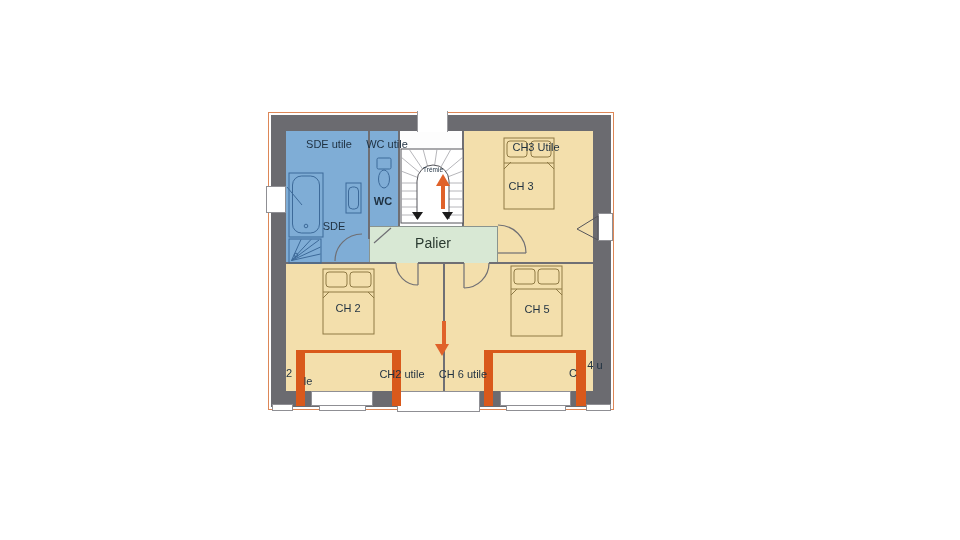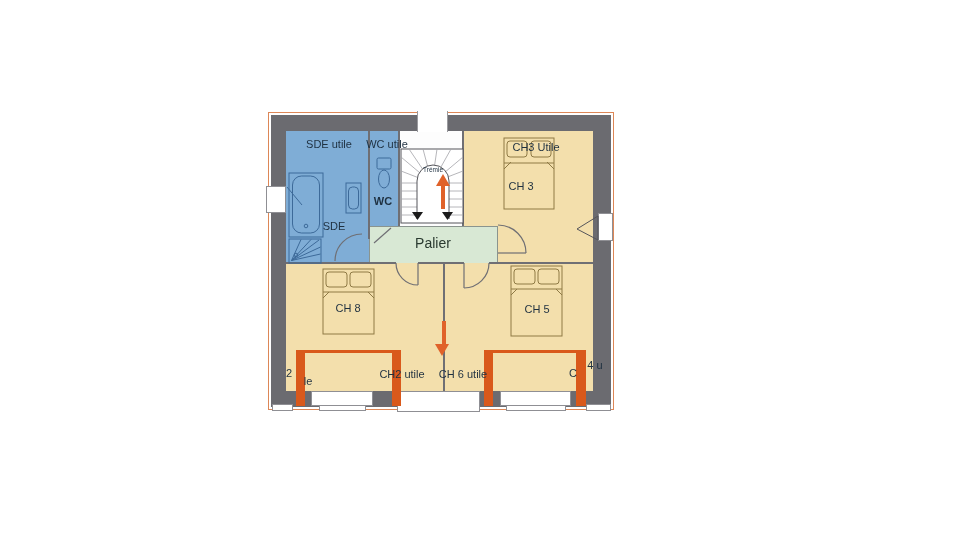--- a/index.html
+++ b/index.html
@@ -170,21 +170,21 @@
     </svg>
 
     <span class="lbl" style="left:60px;top:31px;">SDE utile</span>
     <span class="lbl" style="left:118px;top:31px;">WC utile</span>
     <span class="lbl" style="left:65px;top:90px;margin-top:23px;">SDE</span>
     <span class="lbl" style="left:114px;top:88px;font-weight:bold;">WC</span>
     <span class="lbl small" style="left:164px;top:57px;">Trémie</span>
     <span class="lbl" style="left:267px;top:34px;">CH3 Utile</span>
     <span class="lbl" style="left:252px;top:73px;">CH 3</span>
     <span class="lbl big" style="left:164px;top:130px;">Palier</span>
-    <span class="lbl" style="left:79px;top:195px;">CH 8</span>
+    <span class="lbl" style="left:79px;top:195px;">CH 2</span>
     <span class="lbl" style="left:268px;top:196px;">CH 5</span>
     <span class="lbl" style="left:133px;top:261px;">CH2 utile</span>
     <span class="lbl" style="left:194px;top:261px;">CH 6 utile</span>
     <span class="lbl" style="left:20px;top:260px;">2</span>
     <span class="lbl" style="left:39px;top:268px;">le</span>
     <span class="lbl" style="left:304px;top:260px;">C</span>
     <span class="lbl" style="left:326px;top:252px;">4 u</span>
   </div>
 </div>
 

